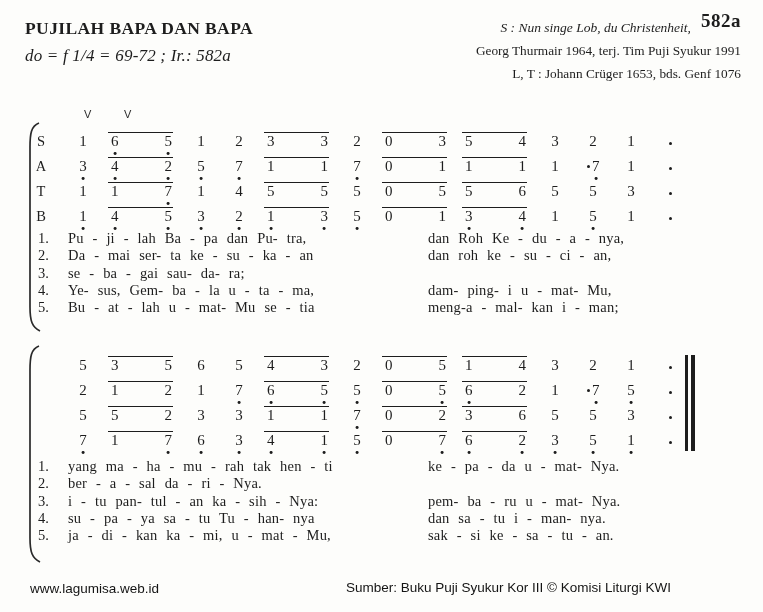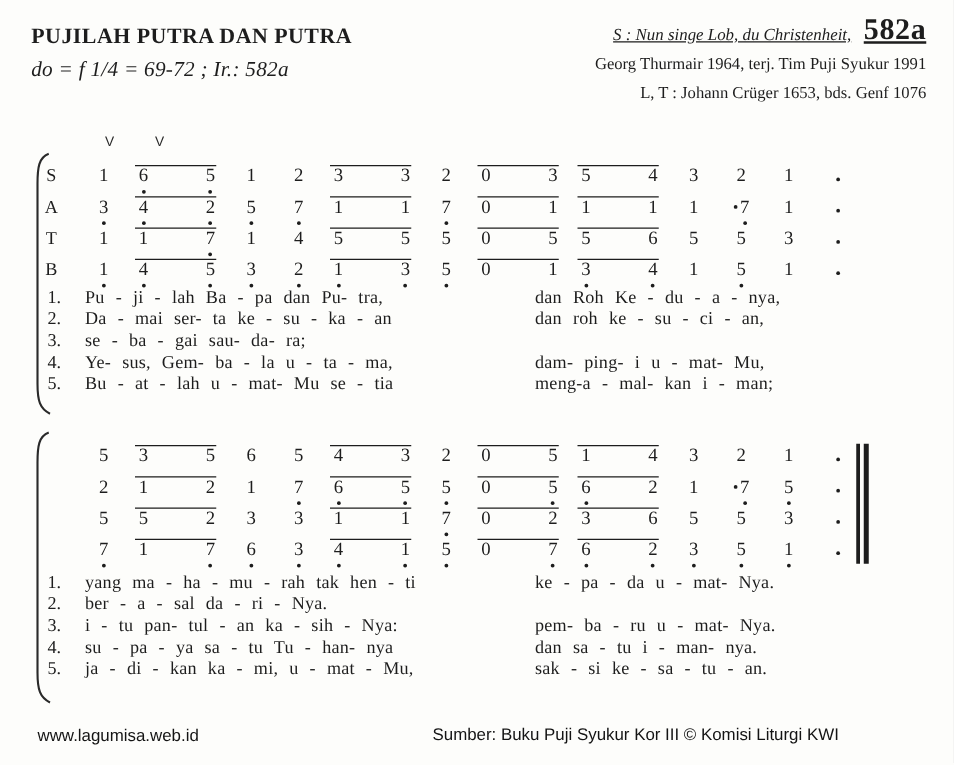--- a/index.html
+++ b/index.html
@@ -3,23 +3,23 @@
 <meta charset="utf-8">
 <style>
   html,body{margin:0;padding:0;background:#e8e8e8;}
   .page{position:relative;width:763px;height:612px;background:#fdfdfb;color:#1d1d1d;
         font-family:"Liberation Serif",serif;overflow:hidden;}
 
   
   .title{position:absolute;left:25px;top:18px;font-size:17.5px;font-weight:bold;letter-spacing:.4px;}
   .tempo{position:absolute;left:25px;top:46px;font-size:17px;font-style:italic;letter-spacing:.2px;}
   .hdr-right{position:absolute;right:22px;top:11px;display:flex;flex-direction:column;align-items:flex-end;}
-  .hdr-row1{display:flex;align-items:center;text-decoration:underline;}
+  .hdr-row1{display:flex;align-items:flex-start;}
   .src-title{font-size:13.5px;font-style:italic;margin:9px 10px 0 0;}
-  .num582{font-size:24px;font-weight:bold;line-height:1;letter-spacing:.5px;}
+  .num582{font-size:19px;font-weight:bold;line-height:1;letter-spacing:.5px;}
   .credit{font-size:13.3px;margin-top:7px;}
 
   
   .bracket{position:absolute;left:24px;width:18px;}
   .bracket svg{display:block;}
   .finalbar{position:absolute;left:685px;top:355px;height:96px;display:flex;gap:3px;}
   .finalbar div{background:#1d1d1d;}
   .finalbar .b1{width:3px;}
   .finalbar .b2{width:4px;}
 
@@ -49,21 +49,21 @@
   
   .foot{position:absolute;font-family:"Liberation Sans",sans-serif;font-size:13.5px;color:#141414;}
   .foot-site{left:30px;top:581px;}
   .foot-src{left:346px;top:580px;}
 </style>
 </head>
 <body>
 
 <div class="page">
 
-  <div class="title">PUJILAH PUTRA DAN PUTRA</div>
+  <div class="title">PUJILAH BAPA DAN BAPA</div>
   <div class="tempo">do = f  1/4 = 69-72 ;  Ir.: 582a</div>
   <div class="hdr-right">
     <div class="hdr-row1">
       <div class="src-title">S : Nun singe Lob, du Christenheit,</div>
       <div class="num582">582a</div>
     </div>
     <div class="credit">Georg Thurmair 1964, terj. Tim Puji Syukur 1991</div>
     <div class="credit">L, T : Johann Crüger 1653, bds. Genf 1076</div>
   </div>
 

